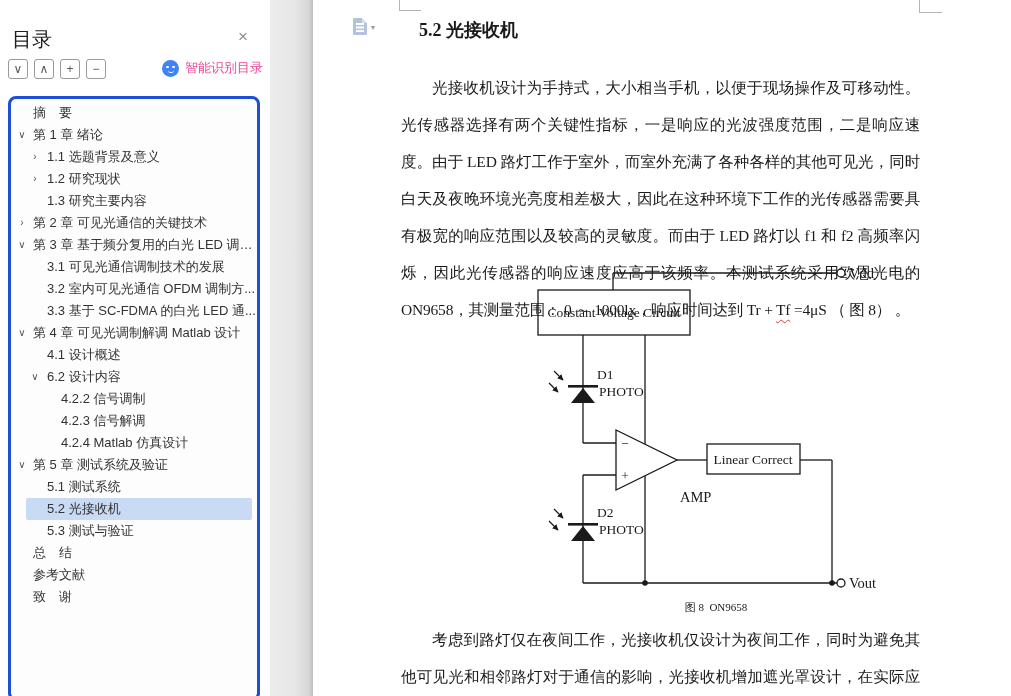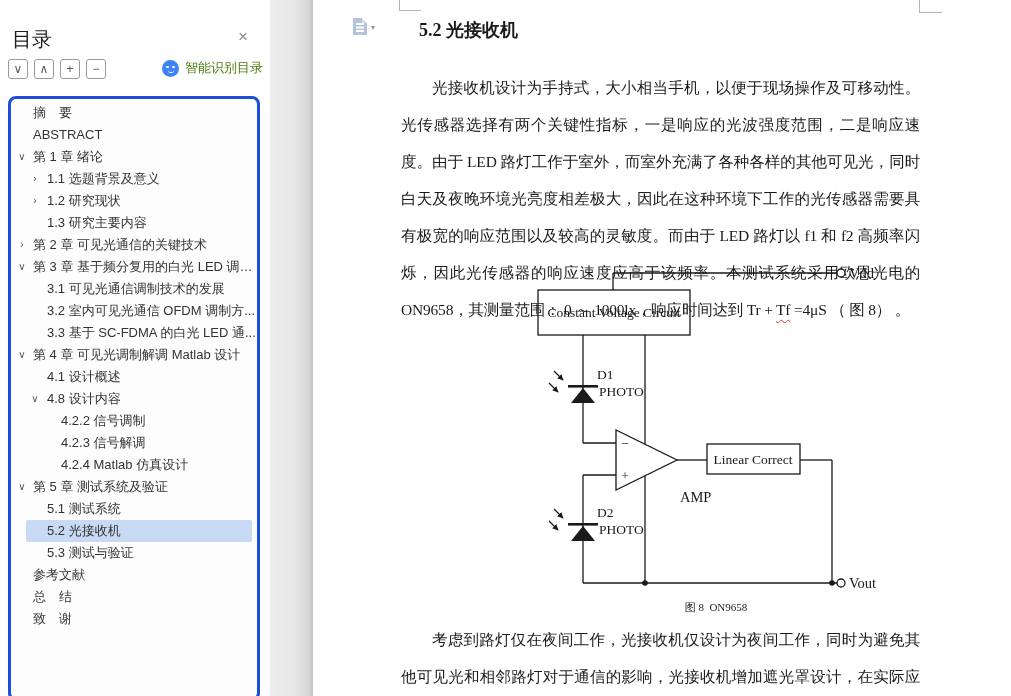--- a/index.html
+++ b/index.html
@@ -12,21 +12,21 @@
   .sb-close{position:absolute;left:238px;top:10px;font-size:17px;color:#8e8e8e;cursor:pointer;line-height:18px;}
   .sb-toolbar{position:absolute;left:8px;top:41px;display:flex;gap:6px;}
   .tb-btn{width:20px;height:20px;border:1px solid #9a9a9a;border-radius:3px;background:#fff;
           color:#5a5a5a;font-size:12px;line-height:18px;text-align:center;padding:0;cursor:pointer;}
   .ai{position:absolute;left:162px;top:41px;display:flex;align-items:center;gap:6px;cursor:pointer;}
   .ai-ico{width:17px;height:17px;border-radius:50%;background:var(--ai-blue,#3f83f8);position:relative;}
   .ai-ico::before{content:'';position:absolute;left:4px;top:6px;width:2.5px;height:2.5px;border-radius:50%;
                   background:#fff;box-shadow:6px 0 0 #fff;}
   .ai-ico::after{content:'';position:absolute;left:5.5px;top:9px;width:6px;height:3px;
                  border-bottom:1.4px solid #fff;border-radius:0 0 6px 6px;}
-  .ai-label{font-size:13px;color:#4d7c0f;}
+  .ai-label{font-size:13px;color:#ec4899;}
   .toc-box{position:absolute;left:8px;top:78px;width:252px;height:605px;border:3px solid #1d4ed8;
            border-radius:8px;background:#fdfdfd;overflow:hidden;box-sizing:border-box;}
   .toc-list{padding-top:3px;}
   .toc-row{position:relative;height:22px;line-height:22px;font-size:13px;color:#333;cursor:pointer;z-index:0;}
   .toc-row .chev{position:absolute;top:0;width:12px;text-align:center;color:#555;font-size:10px;}
   .toc-row.lvl0 .chev{left:5px;}
   .toc-row.lvl1 .chev{left:18px;}
   .toc-label{display:block;white-space:pre;overflow:hidden;text-overflow:ellipsis;}
   .lvl0 .toc-label{margin-left:22px;}
   .lvl1 .toc-label{margin-left:36px;}
@@ -83,24 +83,20 @@
       <span class="ai-ico"></span>
       <span class="ai-label">智能识别目录</span>
     </div>
     <div class="toc-box">
       <div class="toc-list">
           <div class="toc-row lvl0">
 
       <span class="toc-label">摘　要</span>
     </div>
           <div class="toc-row lvl0">
-
-      <span class="toc-label">ABSTRACT</span>
-    </div>
-          <div class="toc-row lvl0">
       <span class="chev">∨</span>
       <span class="toc-label">第 1 章 绪论</span>
     </div>
           <div class="toc-row lvl1">
       <span class="chev">›</span>
       <span class="toc-label">1.1 选题背景及意义</span>
     </div>
           <div class="toc-row lvl1">
       <span class="chev">›</span>
       <span class="toc-label">1.2 研究现状</span>
@@ -132,21 +128,21 @@
           <div class="toc-row lvl0">
       <span class="chev">∨</span>
       <span class="toc-label">第 4 章 可见光调制解调 Matlab 设计</span>
     </div>
           <div class="toc-row lvl1">
 
       <span class="toc-label">4.1 设计概述</span>
     </div>
           <div class="toc-row lvl1">
       <span class="chev">∨</span>
-      <span class="toc-label">4.8 设计内容</span>
+      <span class="toc-label">6.2 设计内容</span>
     </div>
           <div class="toc-row lvl2">
 
       <span class="toc-label">4.2.2 信号调制</span>
     </div>
           <div class="toc-row lvl2">
 
       <span class="toc-label">4.2.3 信号解调</span>
     </div>
           <div class="toc-row lvl2">
@@ -164,25 +160,25 @@
           <div class="toc-row lvl1 selected">
 
       <span class="toc-label">5.2 光接收机</span>
     </div>
           <div class="toc-row lvl1">
 
       <span class="toc-label">5.3 测试与验证</span>
     </div>
           <div class="toc-row lvl0">
 
+      <span class="toc-label">总　结</span>
+    </div>
+          <div class="toc-row lvl0">
+
       <span class="toc-label">参考文献</span>
-    </div>
-          <div class="toc-row lvl0">
-
-      <span class="toc-label">总　结</span>
     </div>
           <div class="toc-row lvl0">
 
       <span class="toc-label">致　谢</span>
     </div>
         </div>
     </div>
   </div>
 
   <div class="gutter"></div>

